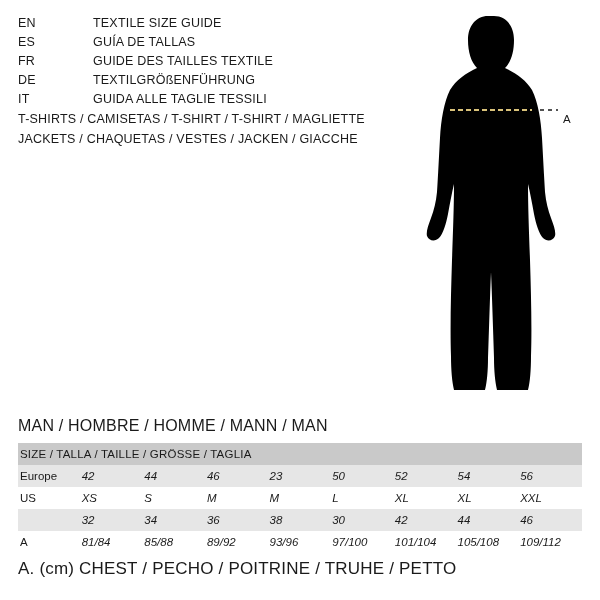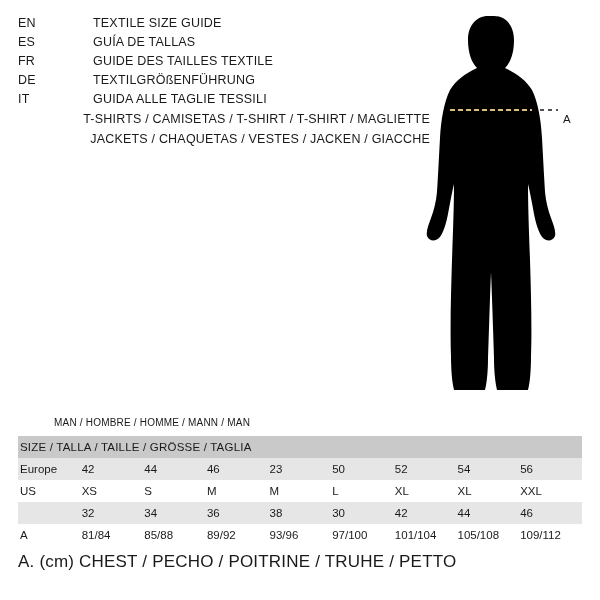--- a/index.html
+++ b/index.html
@@ -34,24 +34,23 @@
     width: 40px;
     flex: 0 0 40px;
   }
   .lang-text {
     flex: 1 1 auto;
   }
 
   
   .cat-block {
     position: absolute;
-    left: 10px;
+    left: 18px;
     top: 109px;
     width: 420px;
-    text-align: right;
   }
   .cat-line {
     font-size: 12.5px;
     line-height: 20px;
     letter-spacing: 0.2px;
     white-space: nowrap;
   }
 
   
   .figure-wrap {
@@ -73,24 +72,23 @@
   }
 
   
   .table-area {
     position: absolute;
     left: 18px;
     top: 417px;
     width: 564px;
   }
   .man-title {
-    font-size: 10px;
+    font-size: 16px;
     letter-spacing: 0.2px;
     margin-bottom: 8px;
-    margin-left: 36px;
   }
   table.size-table {
     border-collapse: collapse;
     width: 564px;
     table-layout: fixed;
     font-size: 11.5px;
   }
   table.size-table th,
   table.size-table td {
     padding: 1px;
@@ -107,20 +105,21 @@
   }
   .row-plain {
     background: #ffffff;
   }
   .col-label {
     width: 88px;
     padding-left: 2px !important;
   }
   .cell {
     text-align: left;
+    font-style: italic;
   }
   .row-header td {
     letter-spacing: 0.2px;
   }
   .footnote {
     margin-top: 6px;
     font-size: 17px;
     letter-spacing: 0.2px;
   }
 </style>

